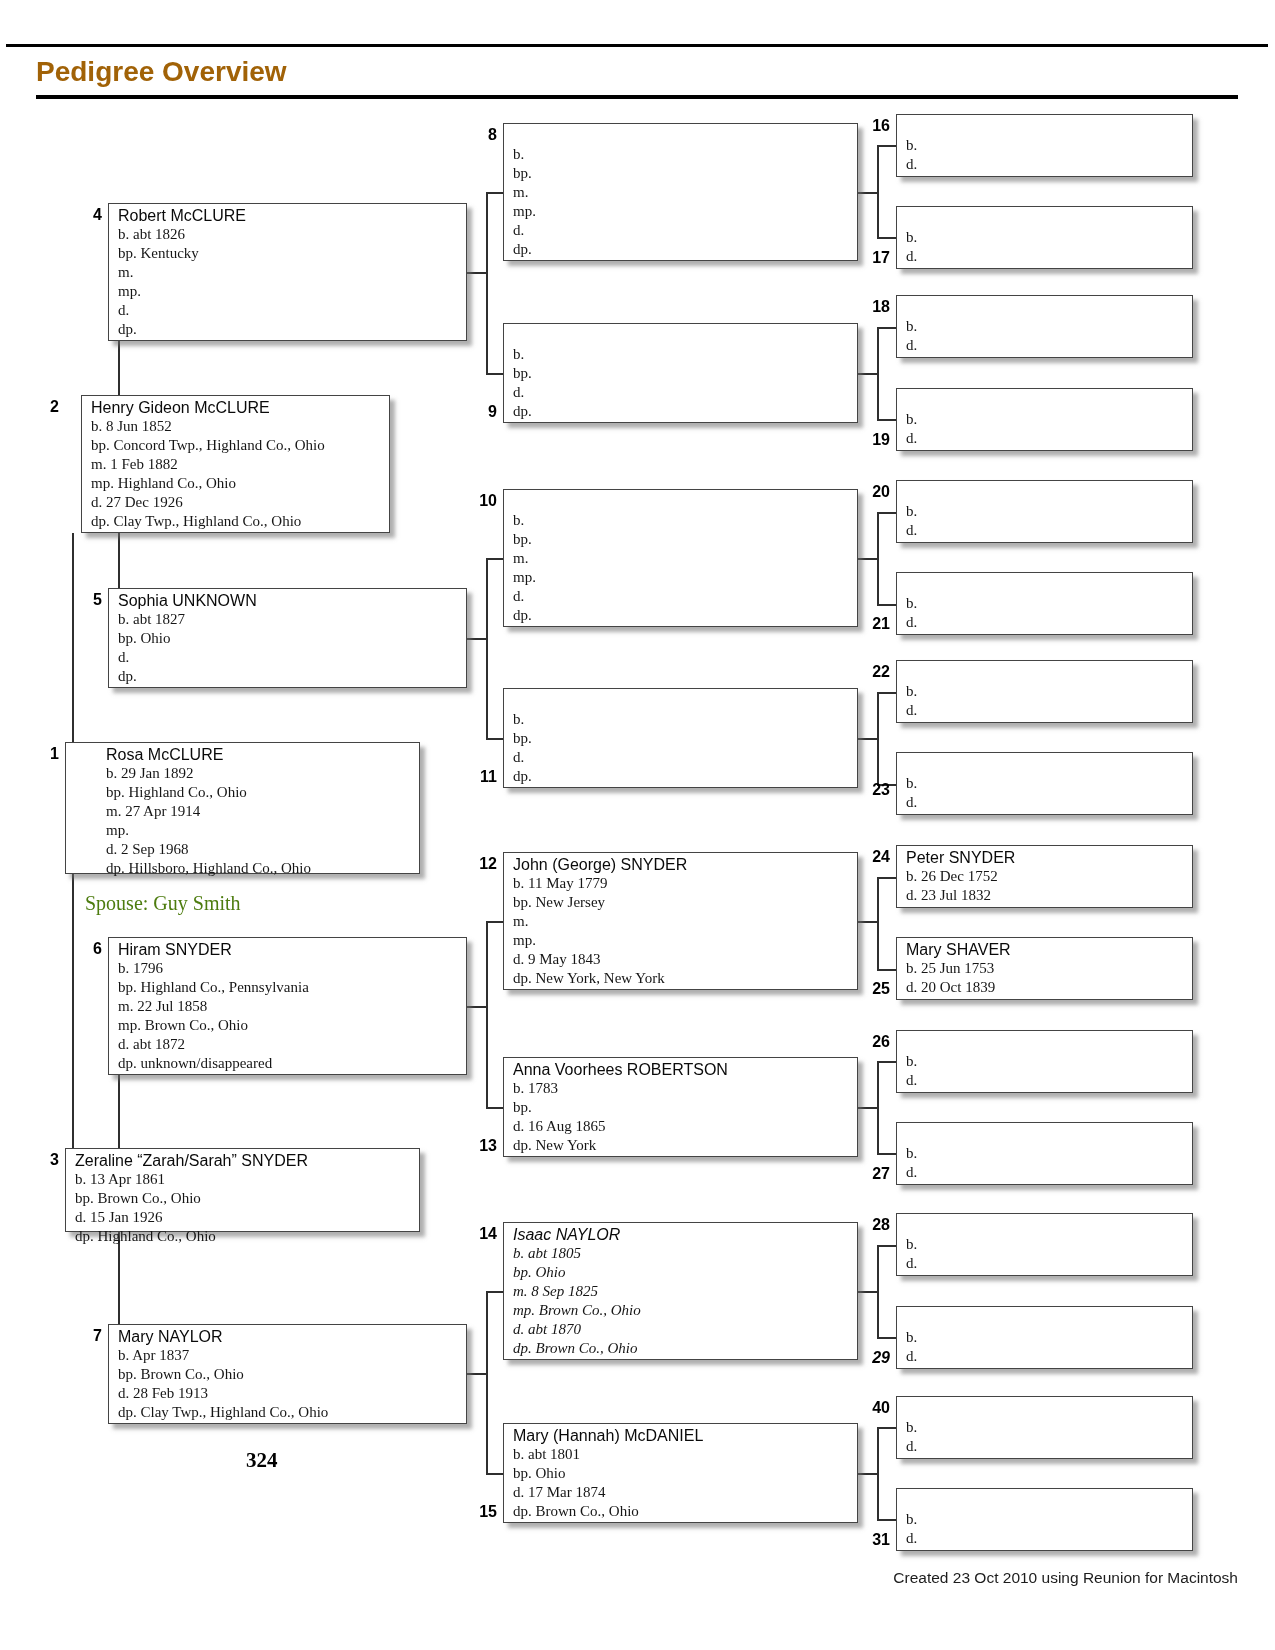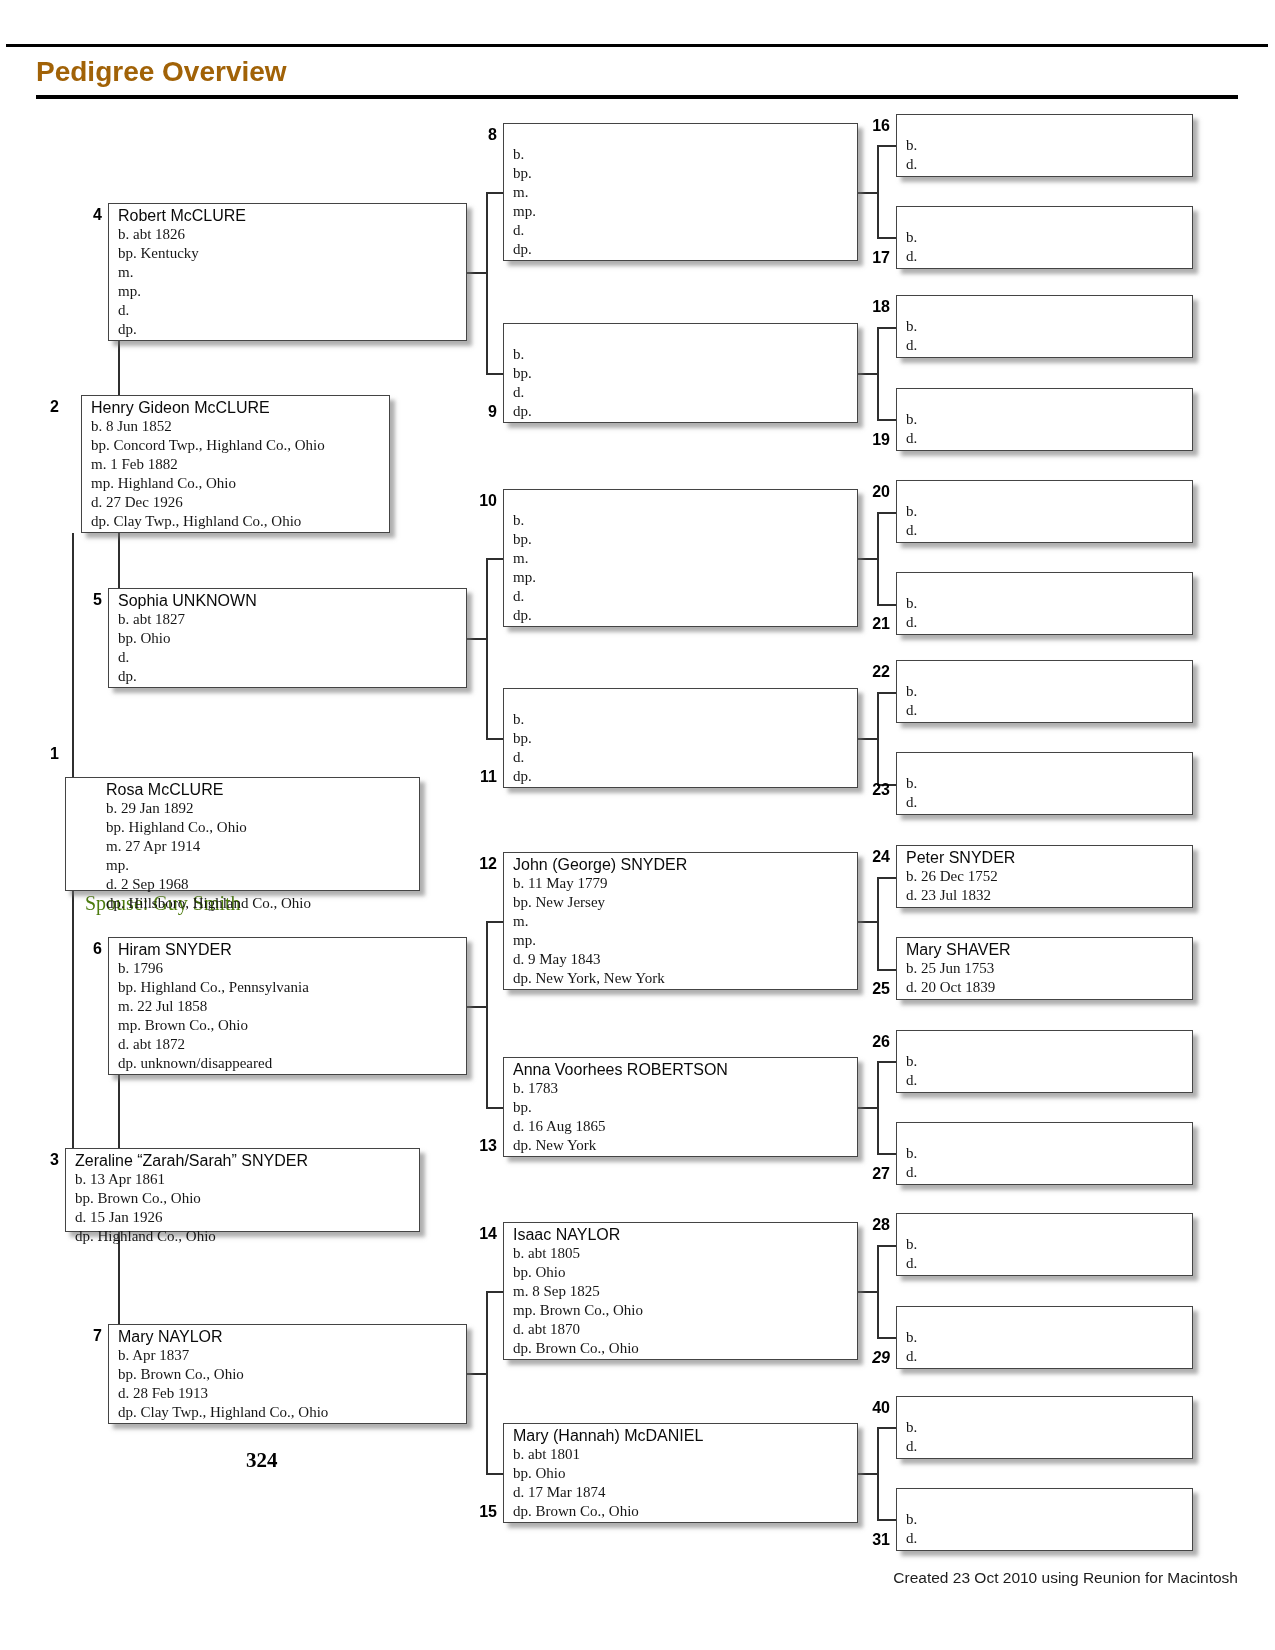--- a/index.html
+++ b/index.html
@@ -80,21 +80,21 @@
       <div class="cline hline" style="left: 877px; top: 1061px; width: 19px;"></div>
       <div class="cline hline" style="left: 877px; top: 1153px; width: 19px;"></div>
       <div class="cline hline" style="left: 858px; top: 1291px; width: 19px;"></div>
       <div class="cline vline" style="left: 877px; top: 1245px; height: 92px;"></div>
       <div class="cline hline" style="left: 877px; top: 1245px; width: 19px;"></div>
       <div class="cline hline" style="left: 877px; top: 1337px; width: 19px;"></div>
       <div class="cline hline" style="left: 858px; top: 1473px; width: 19px;"></div>
       <div class="cline vline" style="left: 877px; top: 1427px; height: 92px;"></div>
       <div class="cline hline" style="left: 877px; top: 1427px; width: 19px;"></div>
       <div class="cline hline" style="left: 877px; top: 1519px; width: 19px;"></div>
-      <div class="pbox" style="left: 65px; top: 777px; width: 355px; height: 114px; padding-left: 40px;">
+      <div class="pbox" style="left: 65px; top: 742px; width: 355px; height: 132px; padding-left: 40px;">
         <div class="prow pname">Rosa McCLURE</div>
         <div class="prow pdetail">b. 29 Jan 1892</div>
         <div class="prow pdetail">bp. Highland Co., Ohio</div>
         <div class="prow pdetail">m. 27 Apr 1914</div>
         <div class="prow pdetail">mp.</div>
         <div class="prow pdetail">d. 2 Sep 1968</div>
         <div class="prow pdetail">dp. Hillsboro, Highland Co., Ohio</div>
       </div>
       <div class="pnum" style="left: 35px; top: 744px;">1</div>
       <div class="pbox" style="left: 57px; top: 395px; width: 309px; height: 138px; margin-left: 24px;">
@@ -198,21 +198,21 @@
       </div>
       <div class="pnum" style="left: 473px; top: 854px;">12</div>
       <div class="pbox" style="left: 503px; top: 1057px; width: 355px; height: 100px;">
         <div class="prow pname">Anna Voorhees ROBERTSON</div>
         <div class="prow pdetail">b. 1783</div>
         <div class="prow pdetail">bp.</div>
         <div class="prow pdetail">d. 16 Aug 1865</div>
         <div class="prow pdetail">dp. New York</div>
       </div>
       <div class="pnum" style="left: 473px; top: 1136px;">13</div>
-      <div class="pbox" style="left: 503px; top: 1222px; width: 355px; height: 138px;">
+      <div class="pbox" style="left: 503px; top: 1222px; width: 355px; height: 138px; font-style: italic;">
         <div class="prow pname">Isaac NAYLOR</div>
         <div class="prow pdetail">b. abt 1805</div>
         <div class="prow pdetail">bp. Ohio</div>
         <div class="prow pdetail">m. 8 Sep 1825</div>
         <div class="prow pdetail">mp. Brown Co., Ohio</div>
         <div class="prow pdetail">d. abt 1870</div>
         <div class="prow pdetail">dp. Brown Co., Ohio</div>
       </div>
       <div class="pnum" style="left: 473px; top: 1224px;">14</div>
       <div class="pbox" style="left: 503px; top: 1423px; width: 355px; height: 100px;">

